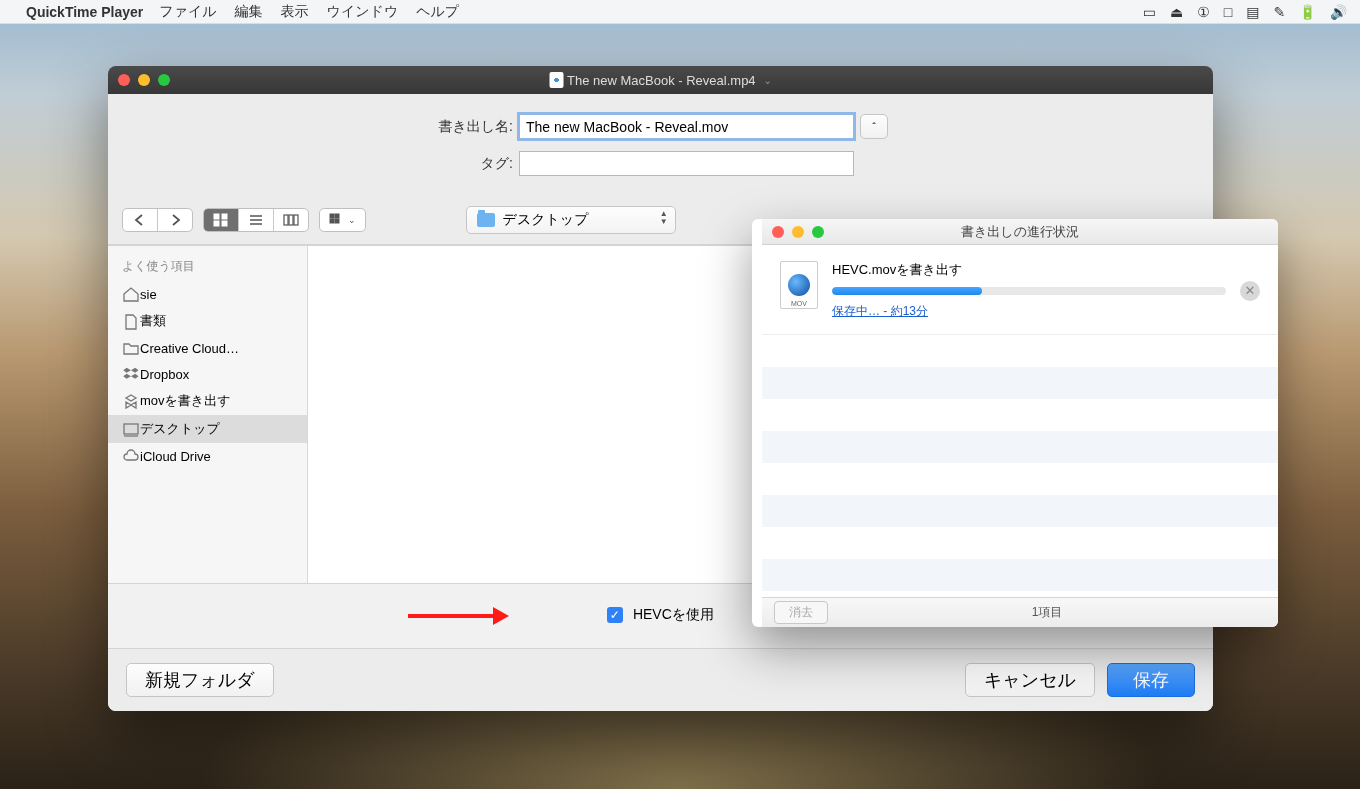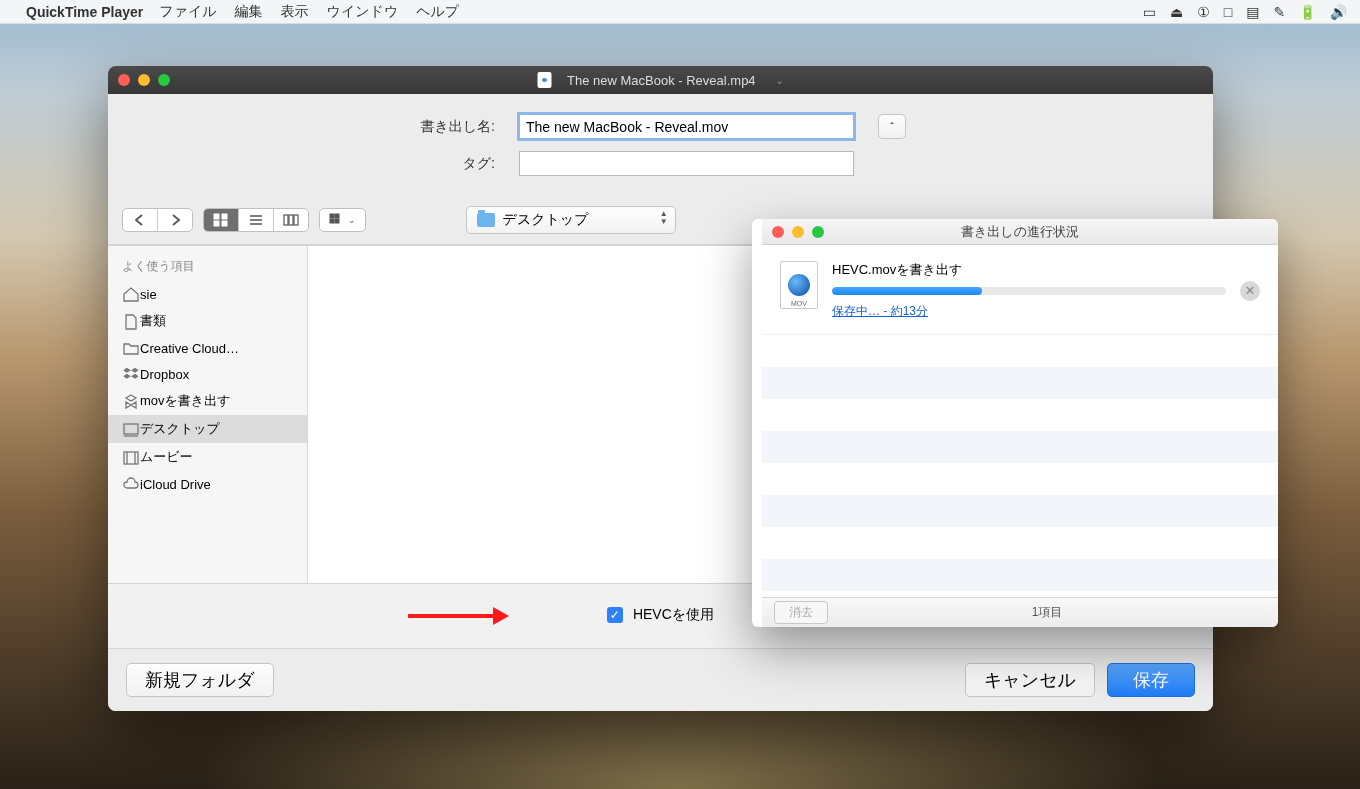--- a/index.html
+++ b/index.html
@@ -13,28 +13,28 @@
 .menubar .apple { font-size:16px; margin-right:14px; }
 .menubar .app { font-weight:700; margin-right:16px; }
 .menubar .mitem { margin-right:18px; cursor:default; }
 .menubar .right { margin-left:auto; display:flex; gap:14px; align-items:center; font-size:14px; }
 
 
 .window { position:absolute; left:108px; top:66px; width:1105px; height:645px; border-radius:8px; overflow:hidden; box-shadow:0 25px 60px rgba(0,0,0,0.45); z-index:10; }
 .titlebar { height:28px; background:linear-gradient(#4a4a4a,#373737); display:flex; align-items:center; padding:0 10px; position:relative; }
 .tl-btn { width:12px; height:12px; border-radius:50%; margin-right:8px; }
 .tl-red{background:#ff5f57;} .tl-yel{background:#febc2e;} .tl-grn{background:#28c840;}
-.title-center { position:absolute; left:50%; transform:translateX(-50%); color:#ddd; font-size:13px; display:flex; align-items:center; gap:16px;}
+.title-center { position:absolute; left:50%; transform:translateX(-50%); color:#ddd; font-size:13px; display:flex; align-items:center; gap:4px;}
 .title-center .doc-icon{width:14px;height:16px;background:#fff;border-radius:2px;position:relative;}
 .title-center .doc-icon::after{content:"";position:absolute;left:3px;top:4px;width:8px;height:8px;background:radial-gradient(circle,#4a90d9 40%,transparent 42%);}
 .title-chevron{color:#999;font-size:10px;margin-left:4px;}
 
 .sheet-body { background:#ececec; height:calc(100% - 28px); display:flex; flex-direction:column; }
 .top-fields { padding:20px 20px 10px; }
-.field-row { display:flex; align-items:center; justify-content:center; margin-bottom:12px; gap:24px; }
+.field-row { display:flex; align-items:center; justify-content:center; margin-bottom:12px; gap:6px; }
 .field-label { font-size:14px; color:#333; text-align:right; min-width:80px;}
 .field-input { width:335px; height:25px; border:1px solid #b8b8b8; background:#fff; font-size:14px; padding:0 6px; border-radius:0; }
 .field-input.focused { outline:3px solid #8fb8e8; outline-offset:-1px; }
 .field-input.focused::selection{background:#b3d7ff;}
 .expand-btn { width:28px; height:25px; border:1px solid #c5c5c5; border-radius:5px; background:linear-gradient(#fdfdfd,#f1f1f1); display:flex; align-items:center; justify-content:center; font-size:11px; cursor:default;}
 
 .toolbar-row { display:flex; align-items:center; padding:8px 14px 10px; gap:10px; border-bottom:1px solid #d4d4d4; }
 .seg { display:flex; border:1px solid #c0c0c0; border-radius:5px; overflow:hidden; background:#fff;}
 .seg>div{ padding:4px 9px; display:flex; align-items:center; justify-content:center; border-right:1px solid #c8c8c8; cursor:default;}
 .seg>div:last-child{border-right:none;}
@@ -230,28 +230,20 @@
             </div>
             <div class="sb-item selected">
               <span class="ic"><svg viewBox="0 0 18 16" fill="none" stroke="#777" stroke-width="1.3">
                   <rect x="2" y="2" width="14" height="10"></rect>
                   <line x1="2" y1="14" x2="16" y2="14"></line>
                 </svg></span>
               <span>デスクトップ</span>
             </div>
             <div class="sb-item">
               <span class="ic"><svg viewBox="0 0 18 16" fill="none" stroke="#777" stroke-width="1.3">
-                  <rect x="2" y="2" width="14" height="12"></rect>
-                  <line x1="5" y1="2" x2="5" y2="14"></line>
-                  <line x1="13" y1="2" x2="13" y2="14"></line>
-                </svg></span>
-              <span>ムービー</span>
-            </div>
-            <div class="sb-item">
-              <span class="ic"><svg viewBox="0 0 18 16" fill="none" stroke="#777" stroke-width="1.3">
                   <path d="M5 12 A3 3 0 0 1 5 6 A4 4 0 0 1 13 6 A3 3 0 0 1 13 12 Z"></path>
                 </svg></span>
               <span>iCloud Drive</span>
             </div>
           </div>
       </div>
       <div class="filelist"></div>
     </div>
 
     <div class="bottom-opt">

